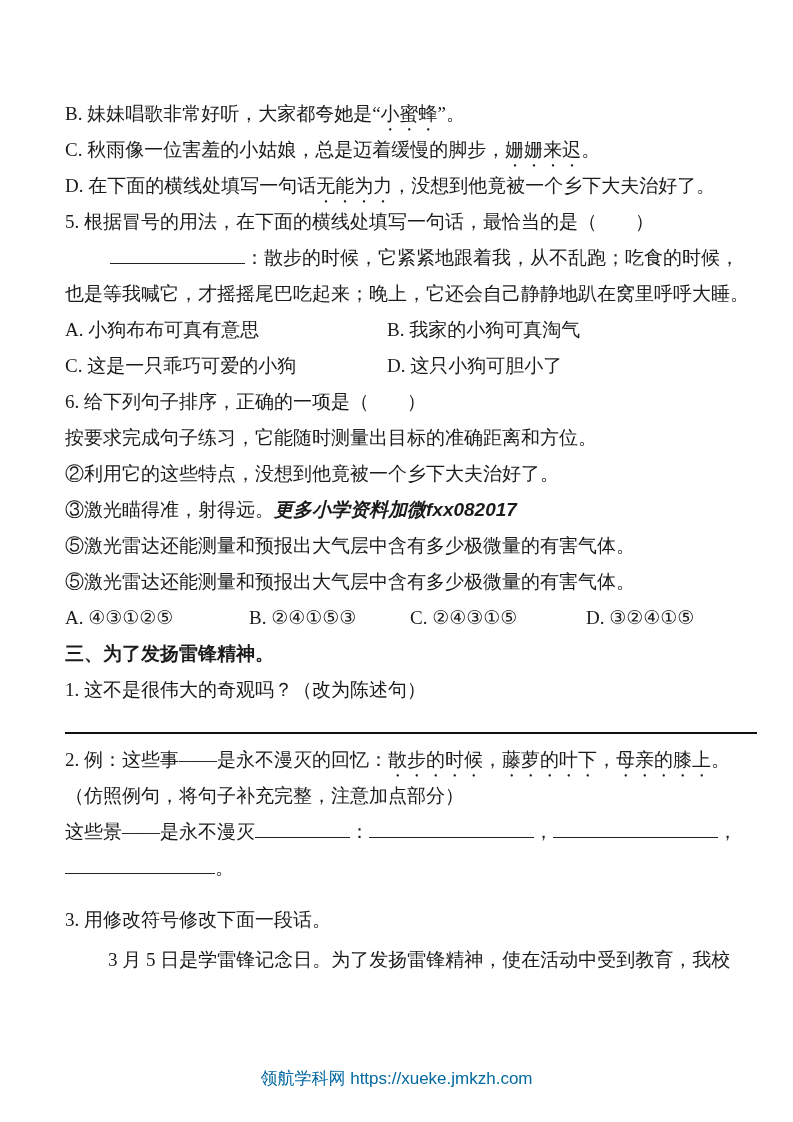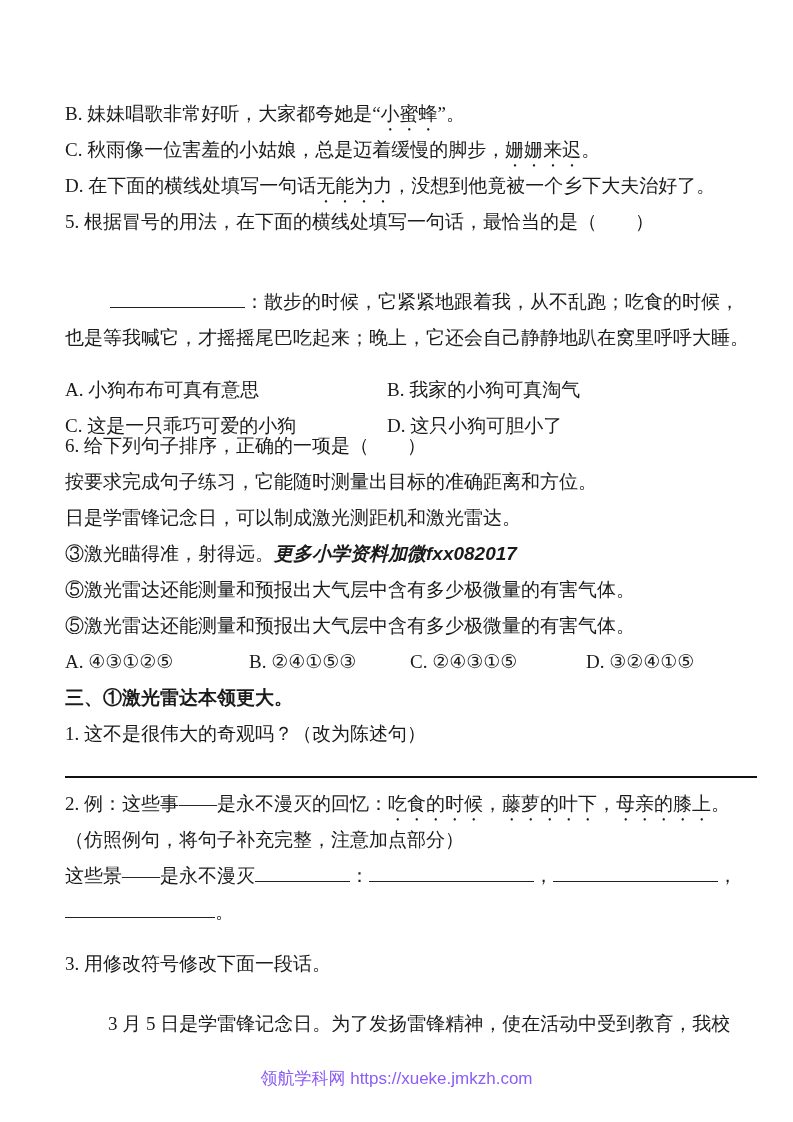--- a/index.html
+++ b/index.html
@@ -15,44 +15,44 @@
     width: 793px; height: 1122px;
     padding: 96px 20px 16px 65px;
     box-sizing: border-box;
   }
   .line {
     height: 36px; line-height: 36px;
     font-size: 19px;
     white-space: nowrap;
   }
   .bold { font-weight: 700; }
-  .indent45 { padding-left: 45px; margin-top: 44px; }
+  .indent45 { padding-left: 45px; }
   .indent43 { padding-left: 43px; }
   .mt8  { margin-top: 16px; }
-  .mt12 { margin-top: 24px; }
+  .mt12 { margin-top: 4px; }
   
   .emph {
     -webkit-text-emphasis: filled dot;
     -webkit-text-emphasis-position: under;
     text-emphasis: filled dot;
     text-emphasis-position: under right;
   }
   
   .blank {
     display: inline-block;
     height: 2px;
     border-bottom: 1.6px solid #222;
     vertical-align: baseline;
   }
   .w135 { width: 135px; }
   .w95  { width: 95px; }
   .w165 { width: 165px; }
   .w150 { width: 150px; }
   
-  .col1 { display: inline-block; width: 322px; margin-top: 16px; }
+  .col1 { display: inline-block; width: 322px; }
   
   .ansA { display: inline-block; width: 184px; }
   .ansB { display: inline-block; width: 161px; }
   .ansC { display: inline-block; width: 176px; }
   
   .answer-rule {
     border: none;
     border-top: 2px solid #111;
     width: 692px;
     margin: 24px 0 8px 0;
@@ -60,21 +60,21 @@
   .watermark {
     font-family: "Liberation Sans", "DejaVu Sans", sans-serif;
     font-weight: 700;
     font-style: italic;
   }
   .footer {
     position: absolute;
     left: 0; right: 0;
     bottom: 32px;
     text-align: center;
-    color: #8b5cf6;
+    color: #0369a1;
     font-size: 17px;
     font-family: "Liberation Sans", "DejaVu Sans", sans-serif;
   }
 </style>
 </head>
 <body>
 
 <div class="page">
 
   <div class="line"><span>B. 妹妹唱歌非常好听，大家都夸她是“</span><span class="emph">小蜜蜂</span><span>”。</span></div>
@@ -90,37 +90,37 @@
   <div class="line"><span>也是等我喊它，才摇摇尾巴吃起来；晚上，它还会自己静静地趴在窝里呼呼大睡。</span></div>
 
   <div class="line"><span class="col1">A. 小狗布布可真有意思</span><span>B. 我家的小狗可真淘气</span></div>
 
   <div class="line"><span class="col1">C. 这是一只乖巧可爱的小狗</span><span>D. 这只小狗可胆小了</span></div>
 
   <div class="line"><span>6. 给下列句子排序，正确的一项是（　　）</span></div>
 
   <div class="line"><span>按要求完成句子练习，它能随时测量出目标的准确距离和方位。</span></div>
 
-  <div class="line"><span>日是学雷锋记念日，可以制成激光测距机和激光雷达。</span></div>
+  <div class="line"><span>②利用它的这些特点，没想到他竟被一个乡下大夫治好了。</span></div>
 
   <div class="line"><span>③激光瞄得准，射得远。</span><span class="watermark">更多小学资料加微fxx082017</span></div>
 
   <div class="line"><span>⑤激光雷达还能测量和预报出大气层中含有多少极微量的有害气体。</span></div>
 
   <div class="line"><span>⑤激光雷达还能测量和预报出大气层中含有多少极微量的有害气体。</span></div>
 
   <div class="line"><span class="ansA">A. ④③①②⑤</span><span class="ansB">B. ②④①⑤③</span><span class="ansC">C. ②④③①⑤</span><span>D. ③②④①⑤</span></div>
 
-  <div class="line bold"><span>三、①激光雷达本领更大。</span></div>
+  <div class="line bold"><span>三、为了发扬雷锋精神。</span></div>
 
   <div class="line"><span>1. 这不是很伟大的奇观吗？（改为陈述句）</span></div>
 
   <hr class="answer-rule">
 
-  <div class="line"><span>2. 例：这些事——是永不漫灭的回忆：</span><span class="emph">吃食的时候</span><span>，</span><span class="emph">藤萝的叶下</span><span>，</span><span class="emph">母亲的膝上</span><span>。</span></div>
+  <div class="line"><span>2. 例：这些事——是永不漫灭的回忆：</span><span class="emph">散步的时候</span><span>，</span><span class="emph">藤萝的叶下</span><span>，</span><span class="emph">母亲的膝上</span><span>。</span></div>
 
   <div class="line"><span>（仿照例句，将句子补充完整，注意加点部分）</span></div>
 
   <div class="line"><span>这些景——是永不漫灭</span><span class="blank w95"></span><span>：</span><span class="blank w165"></span><span>，</span><span class="blank w165"></span><span>，</span></div>
 
   <div class="line"><span class="blank w150"></span><span>。</span></div>
 
   <div class="line mt8"><span>3. 用修改符号修改下面一段话。</span></div>
 
   <div class="line mt12 indent43"><span>3 月 5 日是学雷锋记念日。为了发扬雷锋精神，使在活动中受到教育，我校</span></div>

